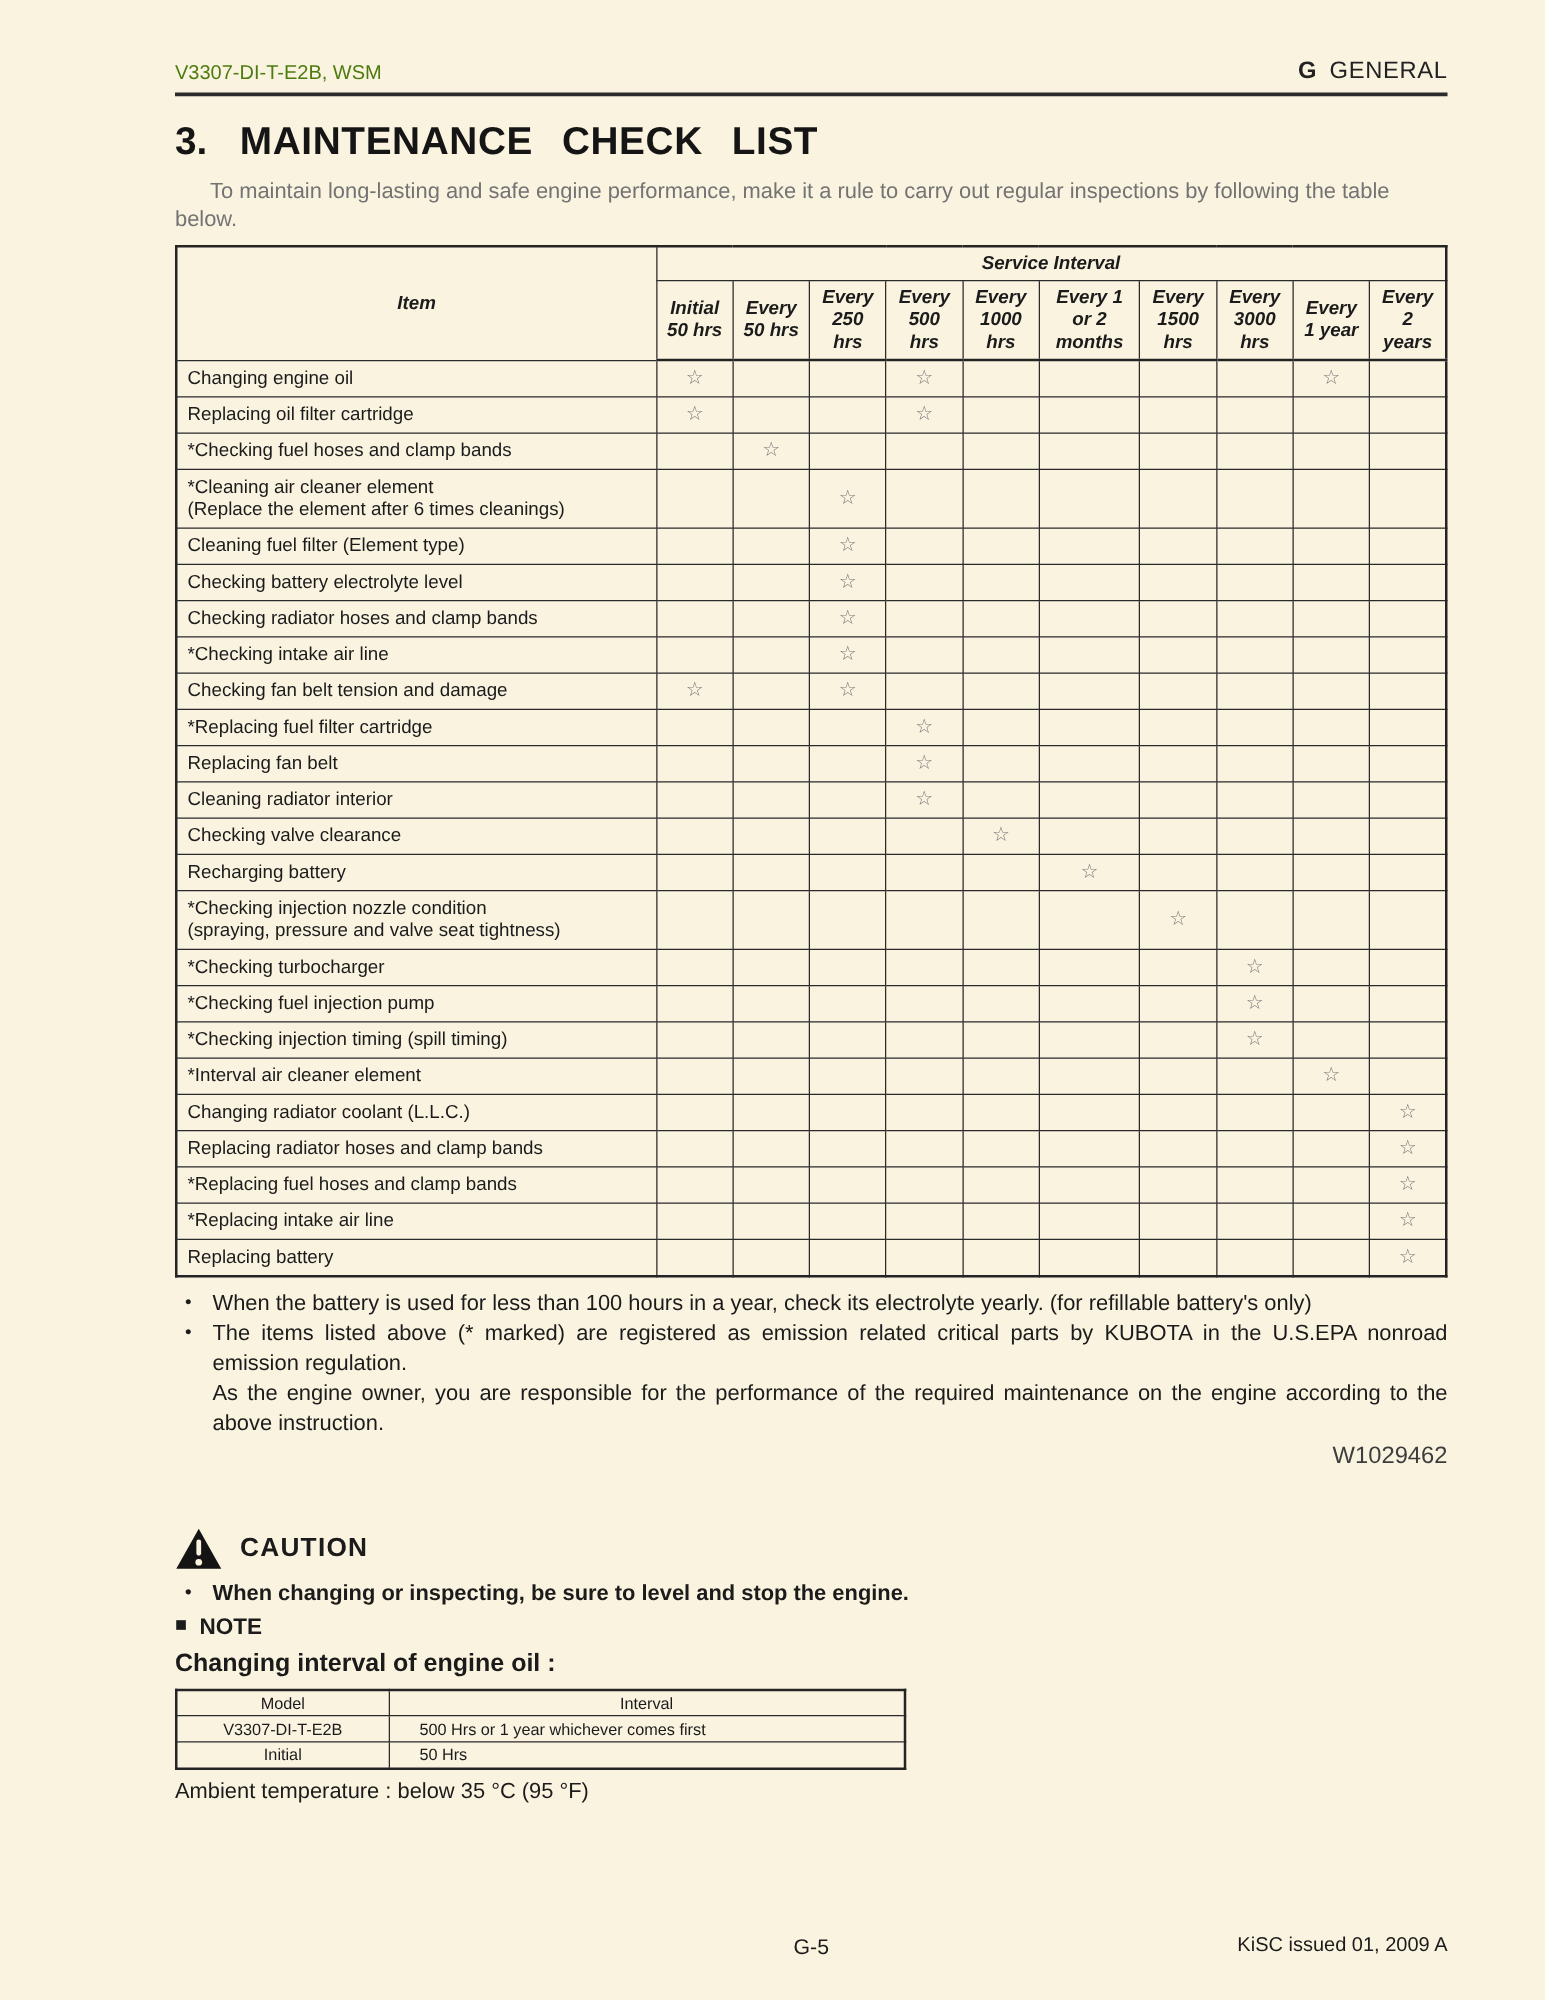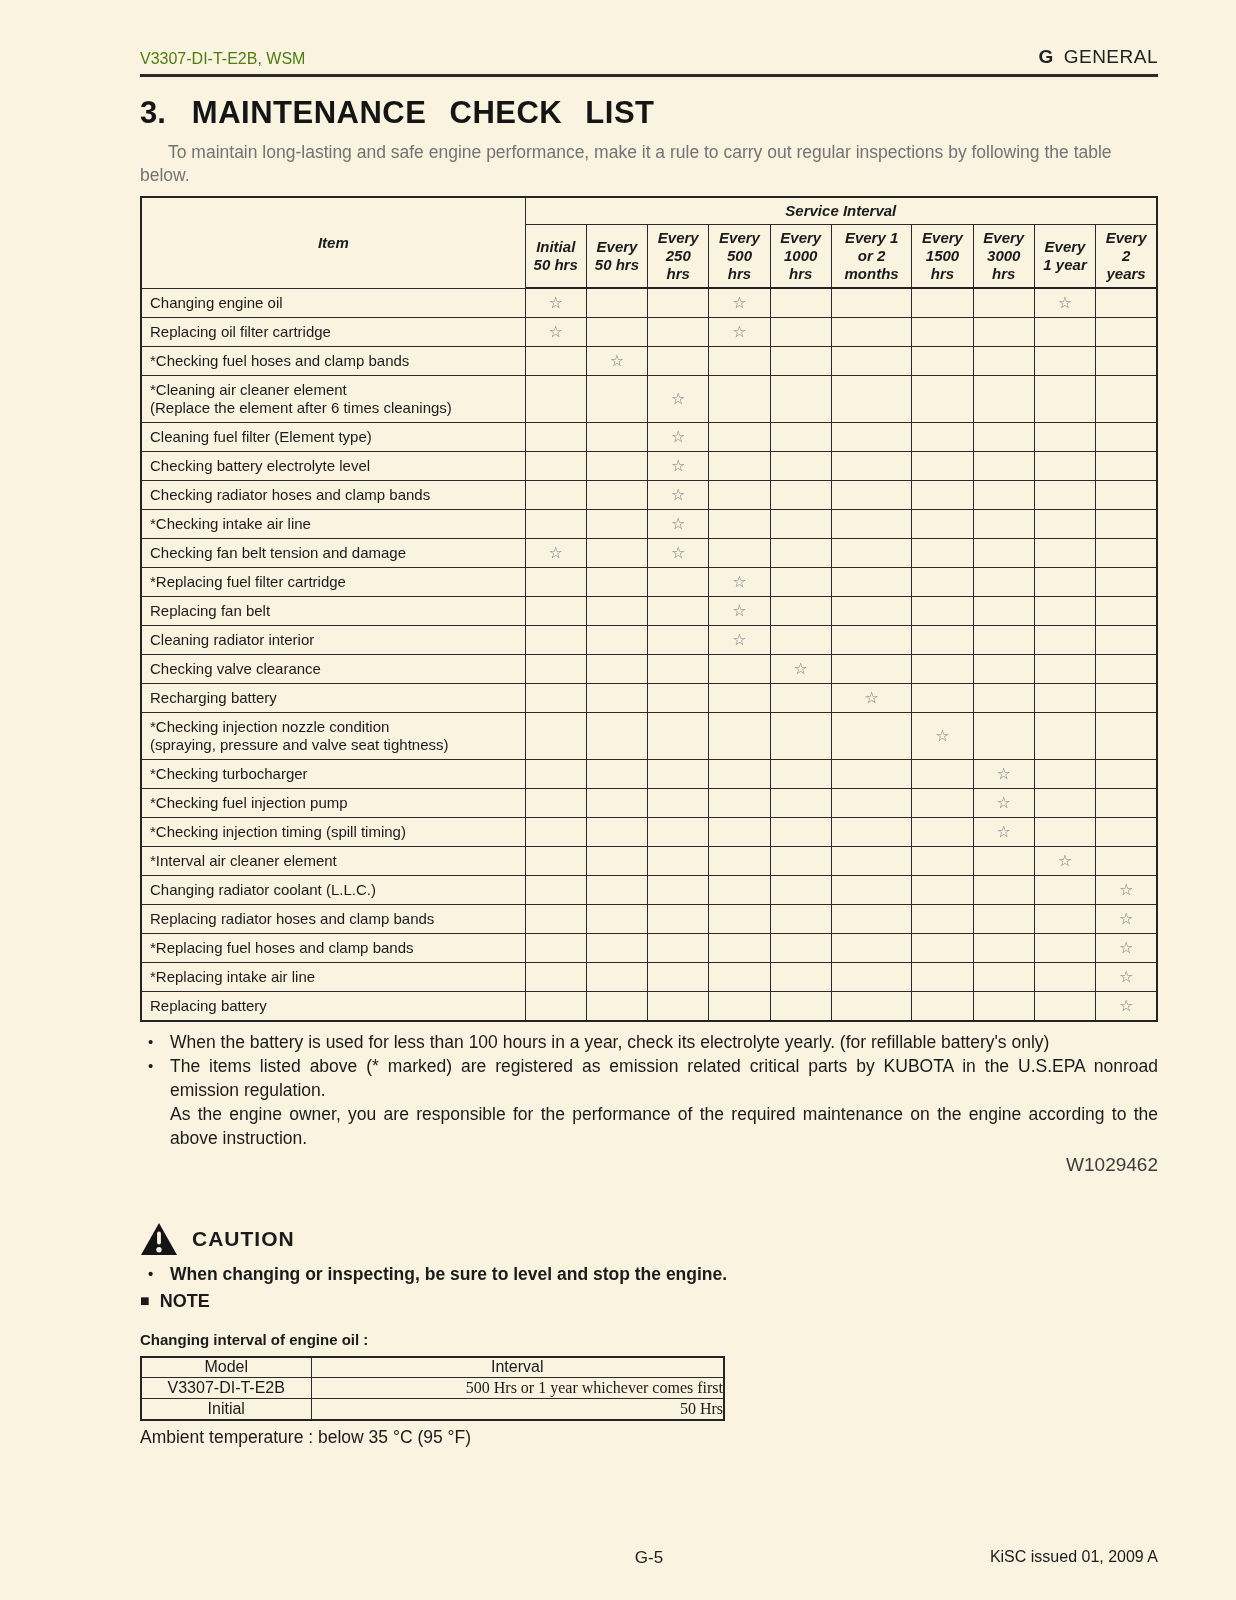--- a/index.html
+++ b/index.html
@@ -56,34 +56,34 @@
   .note-line p { flex:1; }
   .note-line p.just { text-align:justify; }
   .refcode { text-align:right; font-size:19px; color:#3d3d3d; margin-top:4px; }
 
   
   .caution-head { margin-top:46px; display:flex; align-items:center; gap:14px; }
   .caution-head .cap { font-size:21px; font-weight:bold; letter-spacing:1px; }
   .caution-bullet { margin-top:6px; font-weight:bold; }
   .note-head { margin-top:4px; display:flex; align-items:center; gap:10px; font-size:18px; font-weight:bold; }
   .note-head .sq { font-size:16px; }
-  .bold-label { margin-top:19px; font-size:15px; font-weight:bold; }
+  .bold-label { margin-top:8px; font-size:20px; font-weight:bold; }
 
   
   table.oil {
     margin-top:8px; width:585px; border-collapse:collapse;
     border:2px solid #242424;
   }
   table.oil th, table.oil td {
-    border:1px solid #2a2a2a; font-size:16px; font-weight:normal;
+    border:1px solid #2a2a2a; font-size:13px; font-weight:normal;
     height:21px; vertical-align:middle;
   }
   table.oil .c-model { width:170px; text-align:center; }
   table.oil .c-interval { text-align:center; }
-  table.oil td.c-interval { text-align:right; padding-left:10px;font-family:Liberation Serif, serif; }
+  table.oil td.c-interval { text-align:left; padding-left:24px; }
 
   .plain { font-size:17.5px; margin-top:6px; }
   .plain.first { margin-top:10px; }
 
   
   .page-footer { position:absolute; left:140px; top:1548px; width:1018px; }
   .pageno { position:absolute; left:50%; transform:translateX(-50%); font-size:17px; }
   .issued { position:absolute; right:0; font-size:16px;text-align:center; }
 
   .wicon { display:block; }

